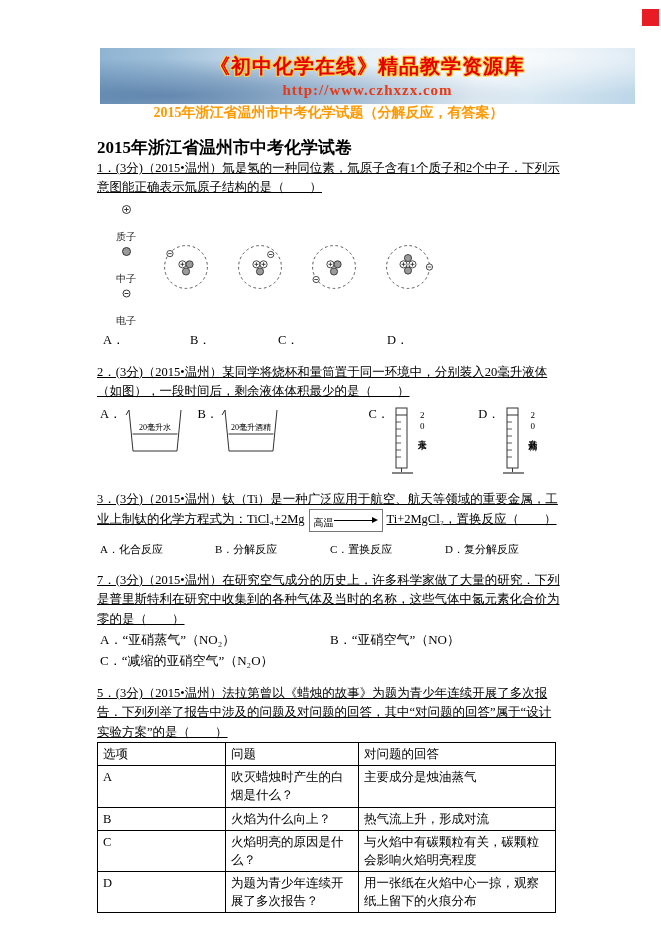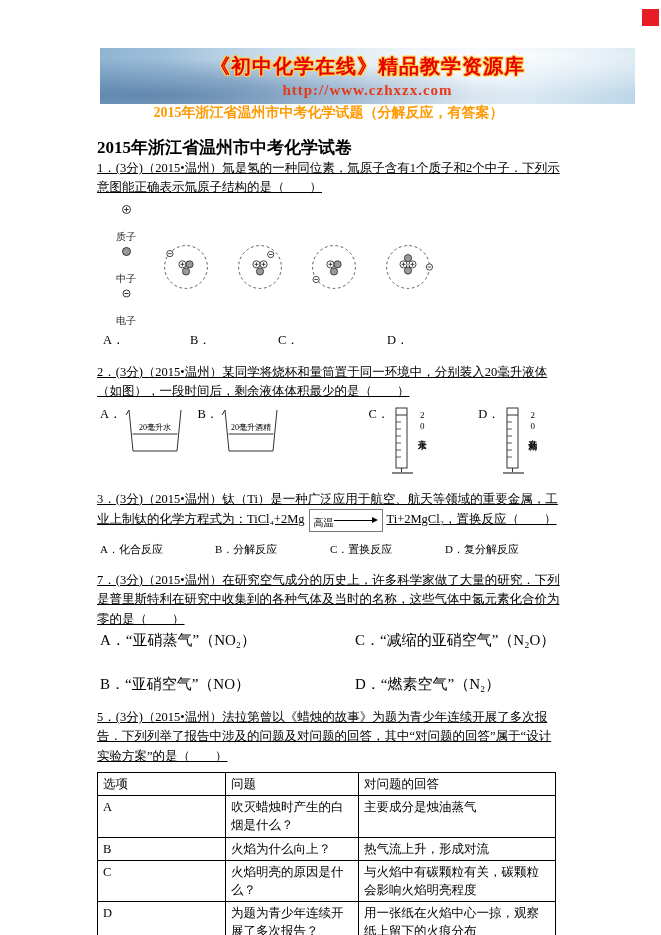--- a/index.html
+++ b/index.html
@@ -40,23 +40,23 @@
   .q2-item.m3{margin-right:52px;}
   .vtext{writing-mode:vertical-rl;text-orientation:upright;font-size:9px;letter-spacing:1px;margin-left:2px;line-height:1;margin-top:4px;}
   
   .eq-stack{display:inline-flex;flex-direction:row;vertical-align:middle;margin:0 4px;border:1px solid #777;padding:7px 4px 2px 4px;}
   .eq-cond{font-size:10px;line-height:1.2;}
   .eq-arrow{display:block;width:44px;height:8px;position:relative;}
   .eq-arrow::before{content:"";position:absolute;left:0;top:3px;width:38px;height:1px;background:#000;}
   .eq-arrow::after{content:"";position:absolute;right:0;top:0;border-left:6px solid #000;border-top:3.5px solid transparent;border-bottom:3.5px solid transparent;}
   .q3-options{display:flex;margin-top:10px;font-size:11px;padding-left:3px;}
   .q3-options span{display:inline-block;width:115px;}
-  .q4-options{display:grid;grid-template-columns:230px auto;row-gap:3px;font-size:15px;padding-left:3px;margin-top:2px;gap:25px;}
-  
-  table.qtable{border-collapse:collapse;margin-top:6px;width:458px;table-layout:fixed;padding-left:32px;}
+  .q4-options{display:grid;grid-template-columns:230px auto;row-gap:3px;font-size:13px;padding-left:3px;margin-top:2px;}
+  
+  table.qtable{border-collapse:collapse;width:458px;table-layout:fixed;padding-left:32px;}
   table.qtable th,table.qtable td{border:1px solid #000;font-size:12.5px;font-weight:normal;text-align:left;vertical-align:top;padding:2px 5px;line-height:1.45;}
   
   .footer{margin-top:10px;font-size:10.5px;font-style:italic;line-height:1.7;color:#111;}
   .footer b{font-style:italic;}
   svg text{font-family:"Liberation Serif","DejaVu Serif",serif;}
 </style>
 </head>
 <body>
 
 <div class="page">
@@ -219,23 +219,22 @@
         <span>B．分解反应</span>
         <span>C．置换反应</span>
         <span>D．复分解反应</span>
       </div>
     </div>
 
     <div class="q-block">
       <p class="q-text">7．(3分)（2015•温州）在研究空气成分的历史上，许多科学家做了大量的研究．下列是普里斯特利在研究中收集到的各种气体及当时的名称，这些气体中氮元素化合价为零的是（　　）</p>
       <div class="q4-options">
         <span>A．“亚硝蒸气”（NO₂）</span>
+        <span>B．“亚硝空气”（NO）</span>
         <span>C．“减缩的亚硝空气”（N₂O）</span>
-        <span>B．“亚硝空气”（NO）</span>
-        <span>D．“燃素空气”（N₂）</span>
       </div>
     </div>
 
     <div class="q-block">
       <p class="q-text">5．(3分)（2015•温州）法拉第曾以《蜡烛的故事》为题为青少年连续开展了多次报告．下列列举了报告中涉及的问题及对问题的回答，其中“对问题的回答”属于“设计实验方案”的是（　　）</p>
       <table class="qtable">
         <colgroup>
             <col style="width:128px">
             <col style="width:133px">
             <col style="width:197px">

